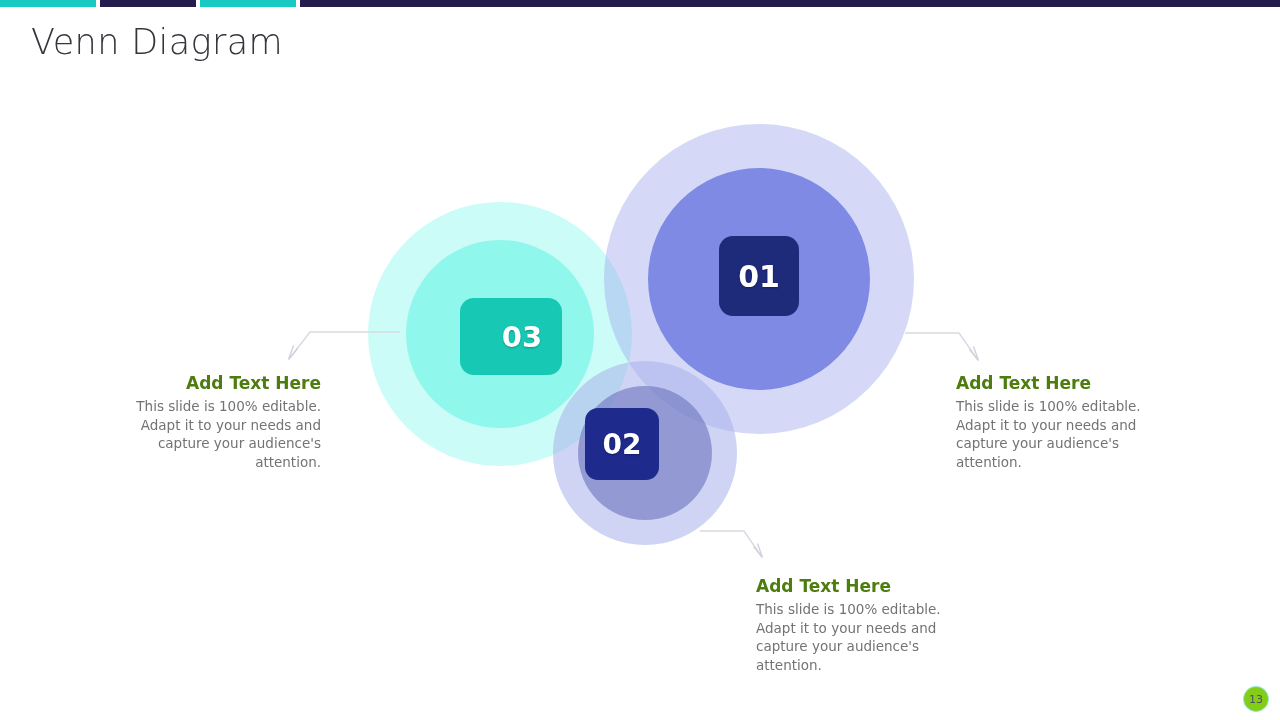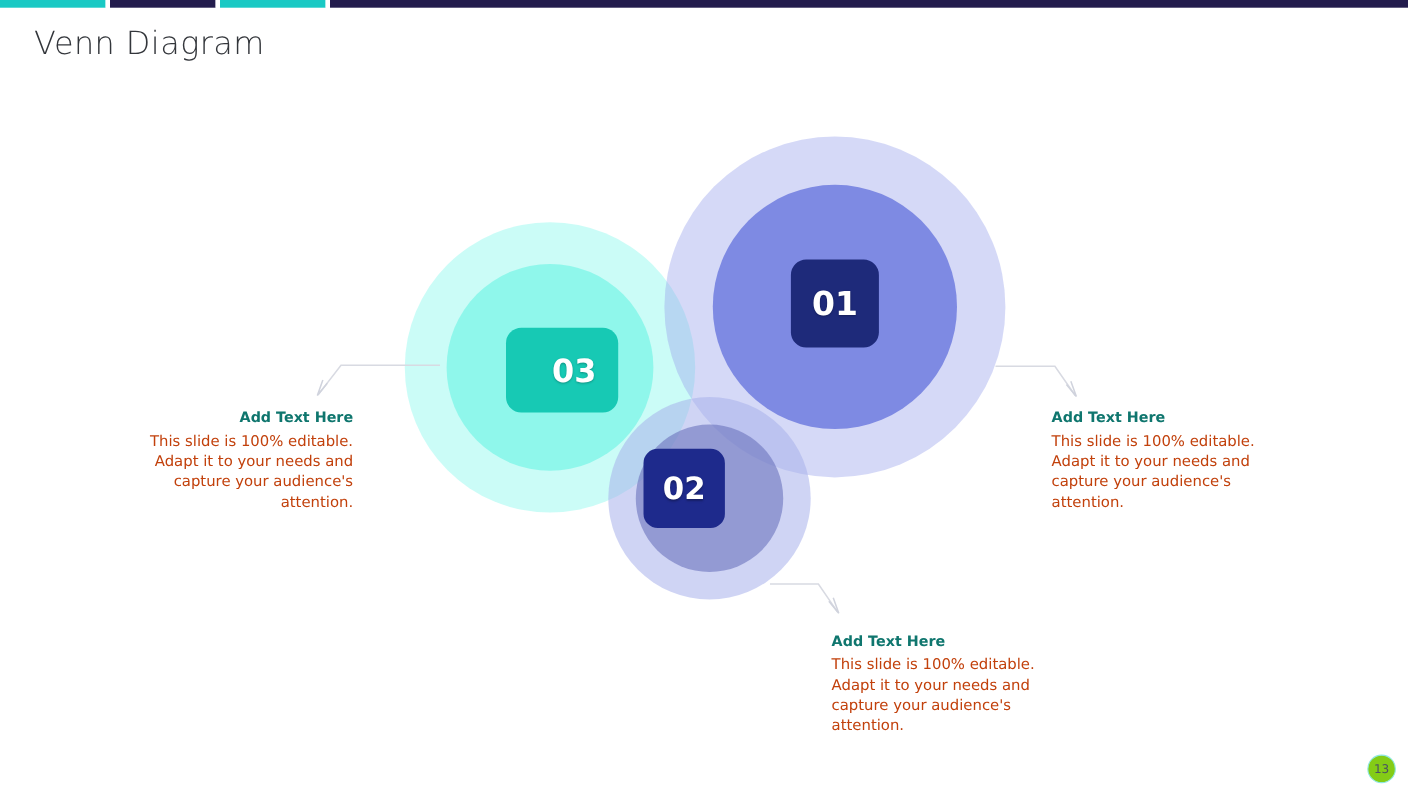--- a/index.html
+++ b/index.html
@@ -26,21 +26,21 @@
     display: flex;
   }
   #top-bar .seg { height: 7px; }
   #top-bar .seg.gap { background: #ffffff; }
 
   
   #page-title {
     position: absolute;
     left: 31px;
     top: 22px;
-    font-size: 29px;
+    font-size: 35px;
     font-weight: 300;
     letter-spacing: 0.4px;
     color: #33363b;
     white-space: nowrap;
     font-family: "DejaVu Sans", sans-serif;
   }
 
   
   #diagram {
     position: absolute;
@@ -124,31 +124,31 @@
   #connectors {
     position: absolute;
     left: 0; top: 0;
     width: 1280px; height: 720px;
     pointer-events: none;
   }
 
   
   .callout { position: absolute; }
   .callout .heading {
-    font-size: 13px;
+    font-size: 17px;
     font-weight: bold;
-    color: #0f766e;
+    color: #4d7c0f;
     font-family: "DejaVu Sans", sans-serif;
     margin-bottom: 4px;
     white-space: nowrap;
   }
   .callout .body {
     font-size: 13.5px;
     line-height: 18.5px;
-    color: #c2410c;
+    color: #737373;
     font-family: "DejaVu Sans", sans-serif;
   }
 
   #callout-left  { left: 95px;  top: 373px; width: 226px; text-align: right; }
   #callout-right { left: 956px; top: 373px; width: 228px; text-align: left; }
   #callout-bottom{ left: 756px; top: 576px; width: 226px; text-align: left; }
 
   
   #page-number {
     position: absolute;

